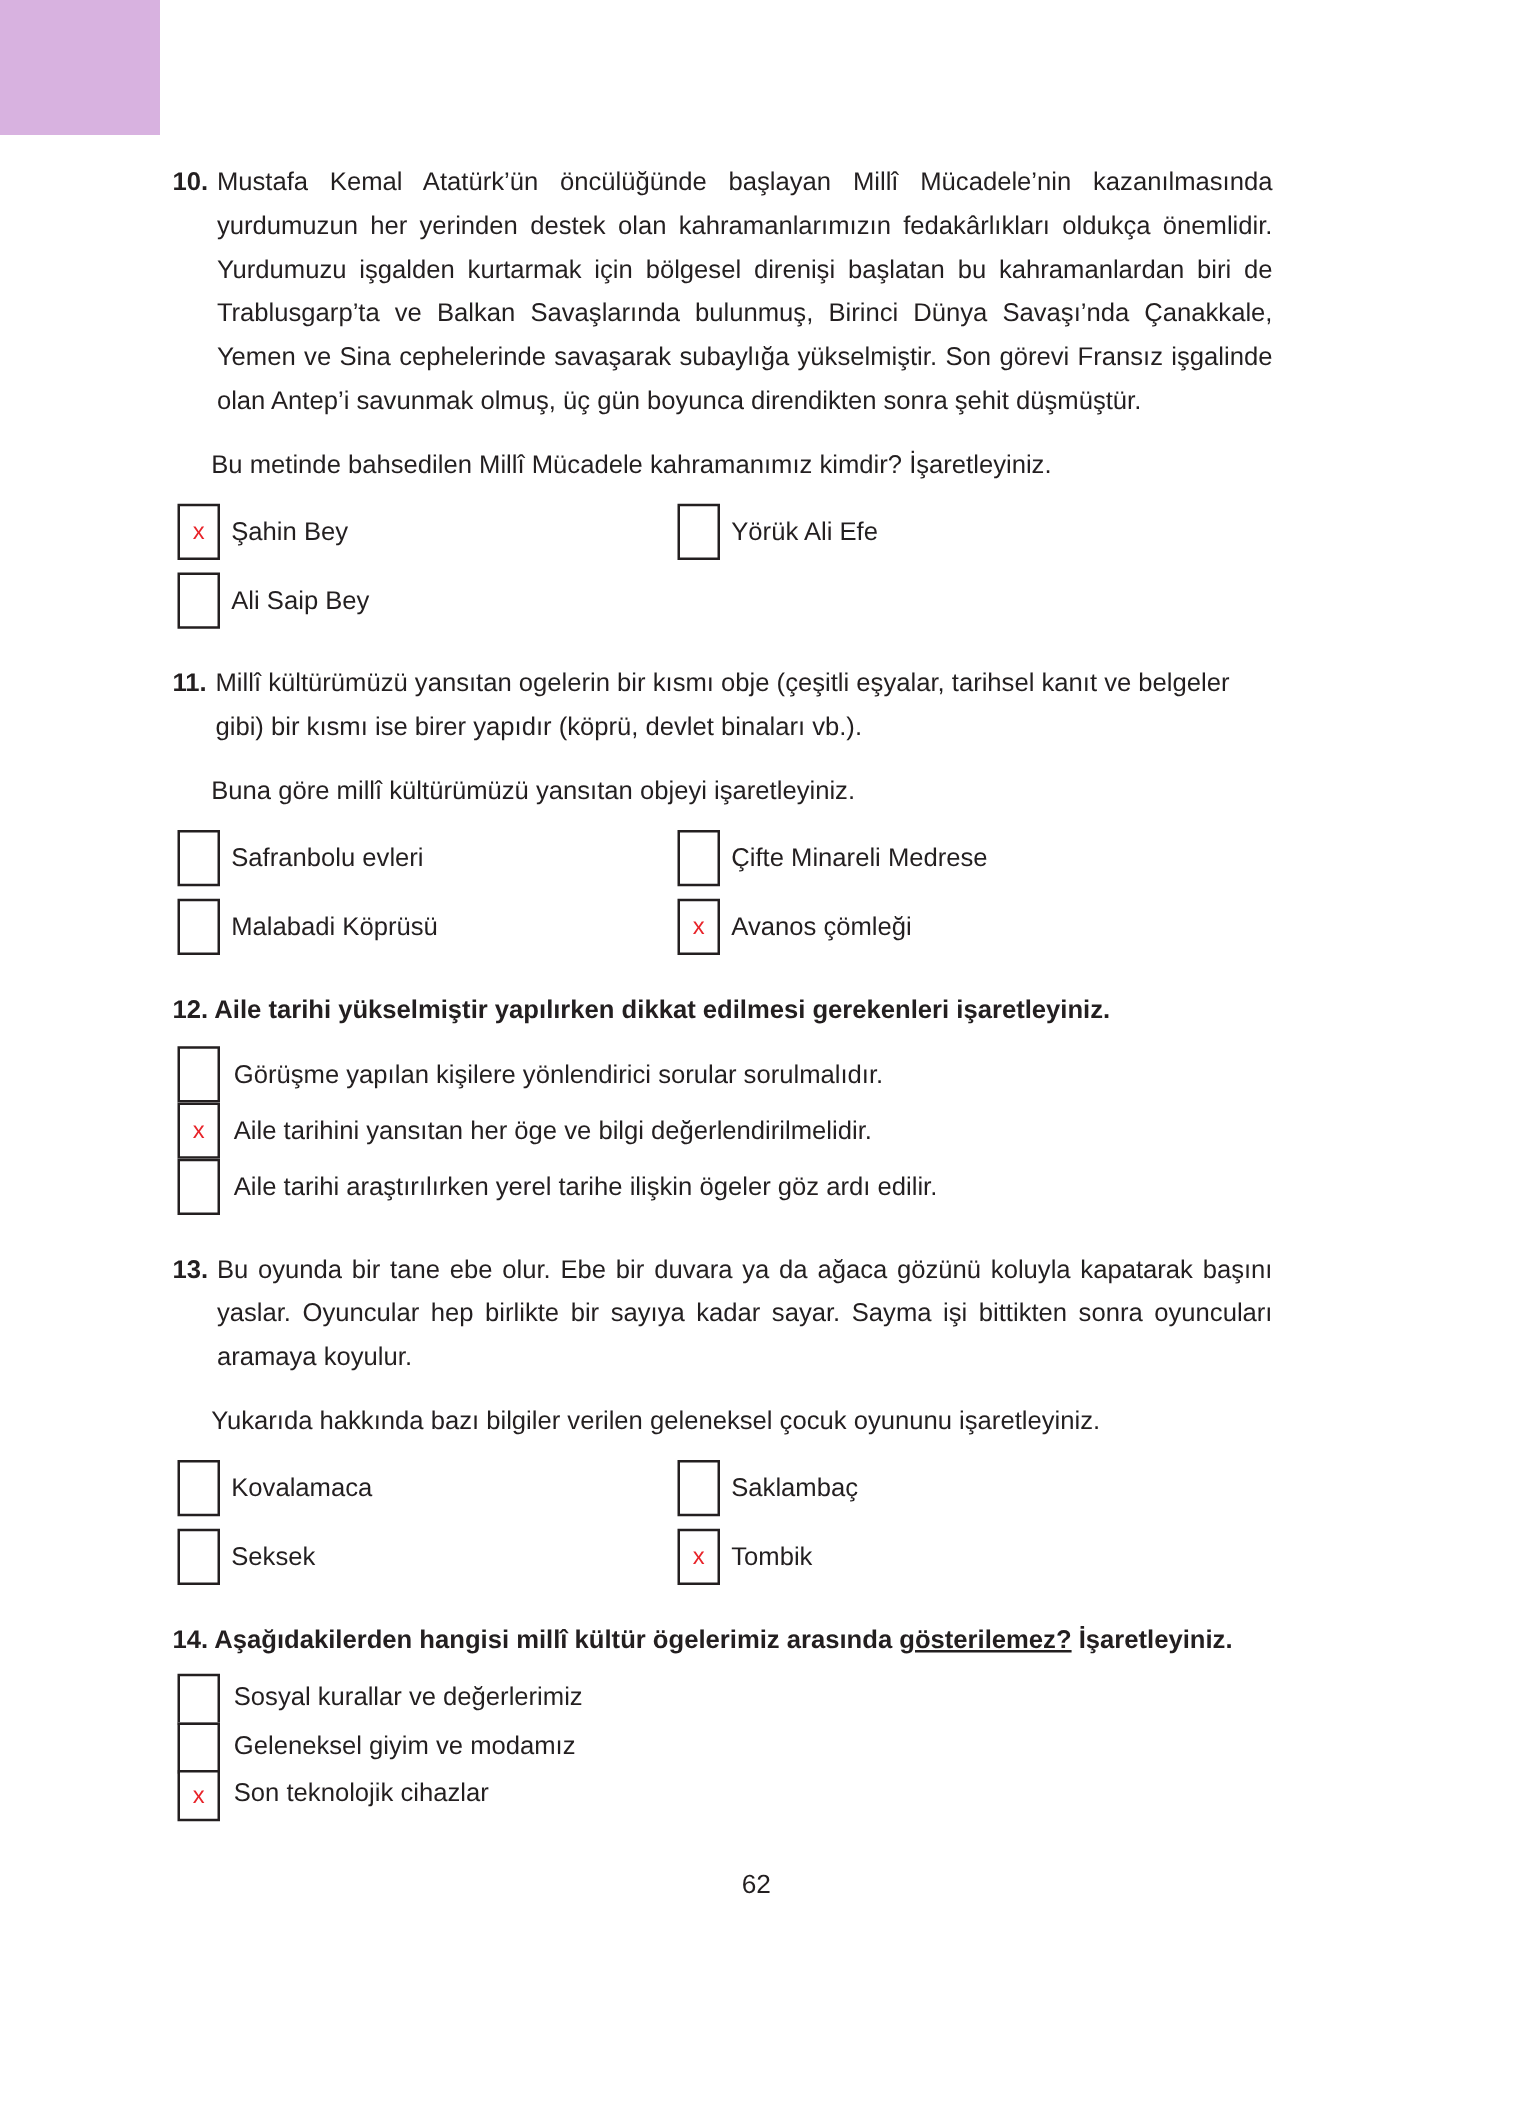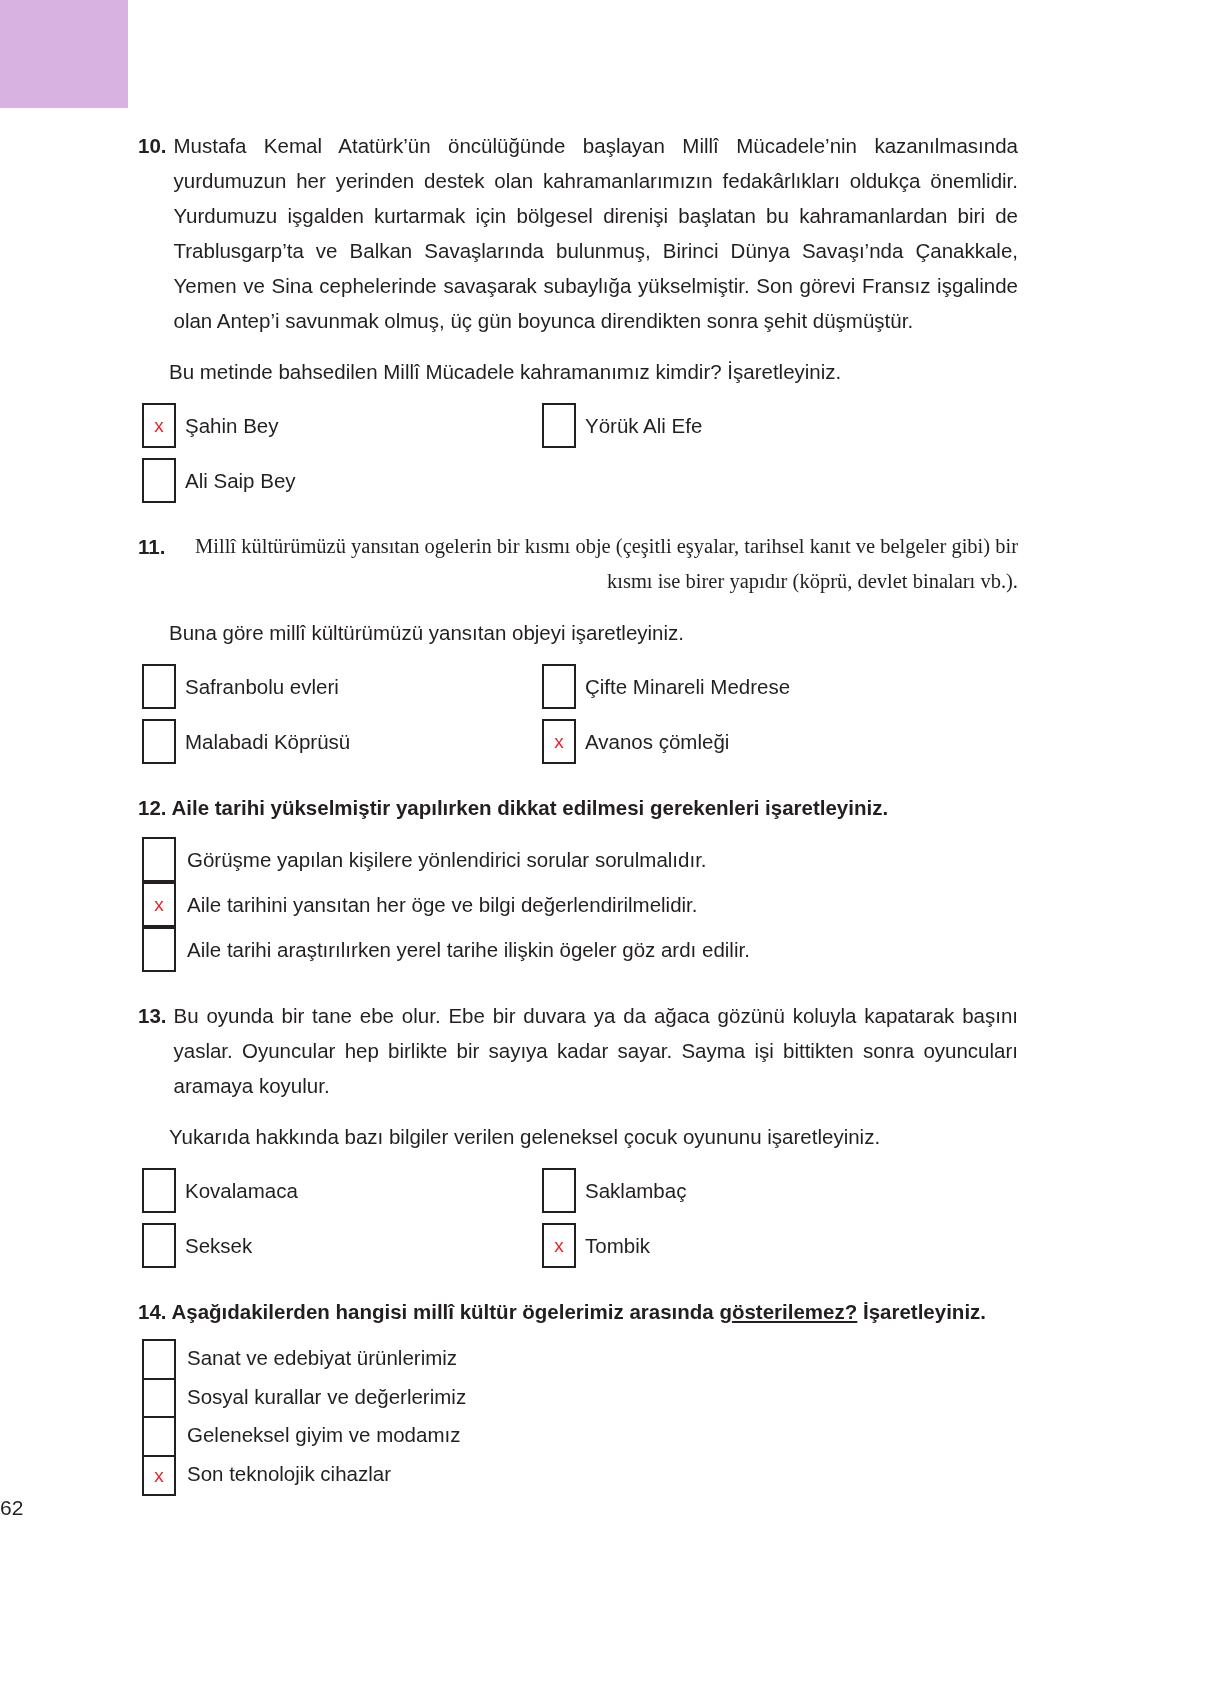--- a/index.html
+++ b/index.html
@@ -53,22 +53,21 @@
 
   .q-text {
     font-size: 20.5px;
     line-height: 35px;
     text-align: justify;
     text-justify: inter-word;
     flex: 1 1 auto;
   }
 
   .q-text.nojust {
-    text-align: right;
-    font-family: Liberation Serif, serif;
+    text-align: left;
   }
 
   .q-prompt {
     font-weight: normal;
     font-size: 20.5px;
     line-height: 35px;
     margin-top: 16px;
     padding-left: 31px;
   }
 
@@ -139,21 +138,21 @@
 
   .options-stack .opt-label {
     padding-left: 11px;
   }
 
   .page-number {
     position: absolute;
     left: 0;
     right: 0;
     top: 1496px;
-    text-align: left;
+    text-align: center;
     font-size: 21px;
     color: #231f20;
   }
 </style>
 </head>
 <body>
 
 <div class="corner-block"></div>
 
 <div class="page">
@@ -284,26 +283,20 @@
   <div class="question">
     <div class="q-headline">
       <span>14.</span>
       <span>Aşağıdakilerden hangisi millî kültür ögelerimiz arasında </span><u>gösterilemez?</u><span> İşaretleyiniz.</span>
     </div>
     <div class="options-stack tight">
       <div class="option">
         <span class="checkbox">
             <span class="mark"></span>
           </span>
-        <span class="opt-label">Sanat ve edebiyat ürünlerimiz</span>
-      </div>
-      <div class="option">
-        <span class="checkbox">
-            <span class="mark"></span>
-          </span>
         <span class="opt-label">Sosyal kurallar ve değerlerimiz</span>
       </div>
       <div class="option">
         <span class="checkbox">
             <span class="mark"></span>
           </span>
         <span class="opt-label">Geleneksel giyim ve modamız</span>
       </div>
       <div class="option">
         <span class="checkbox">

